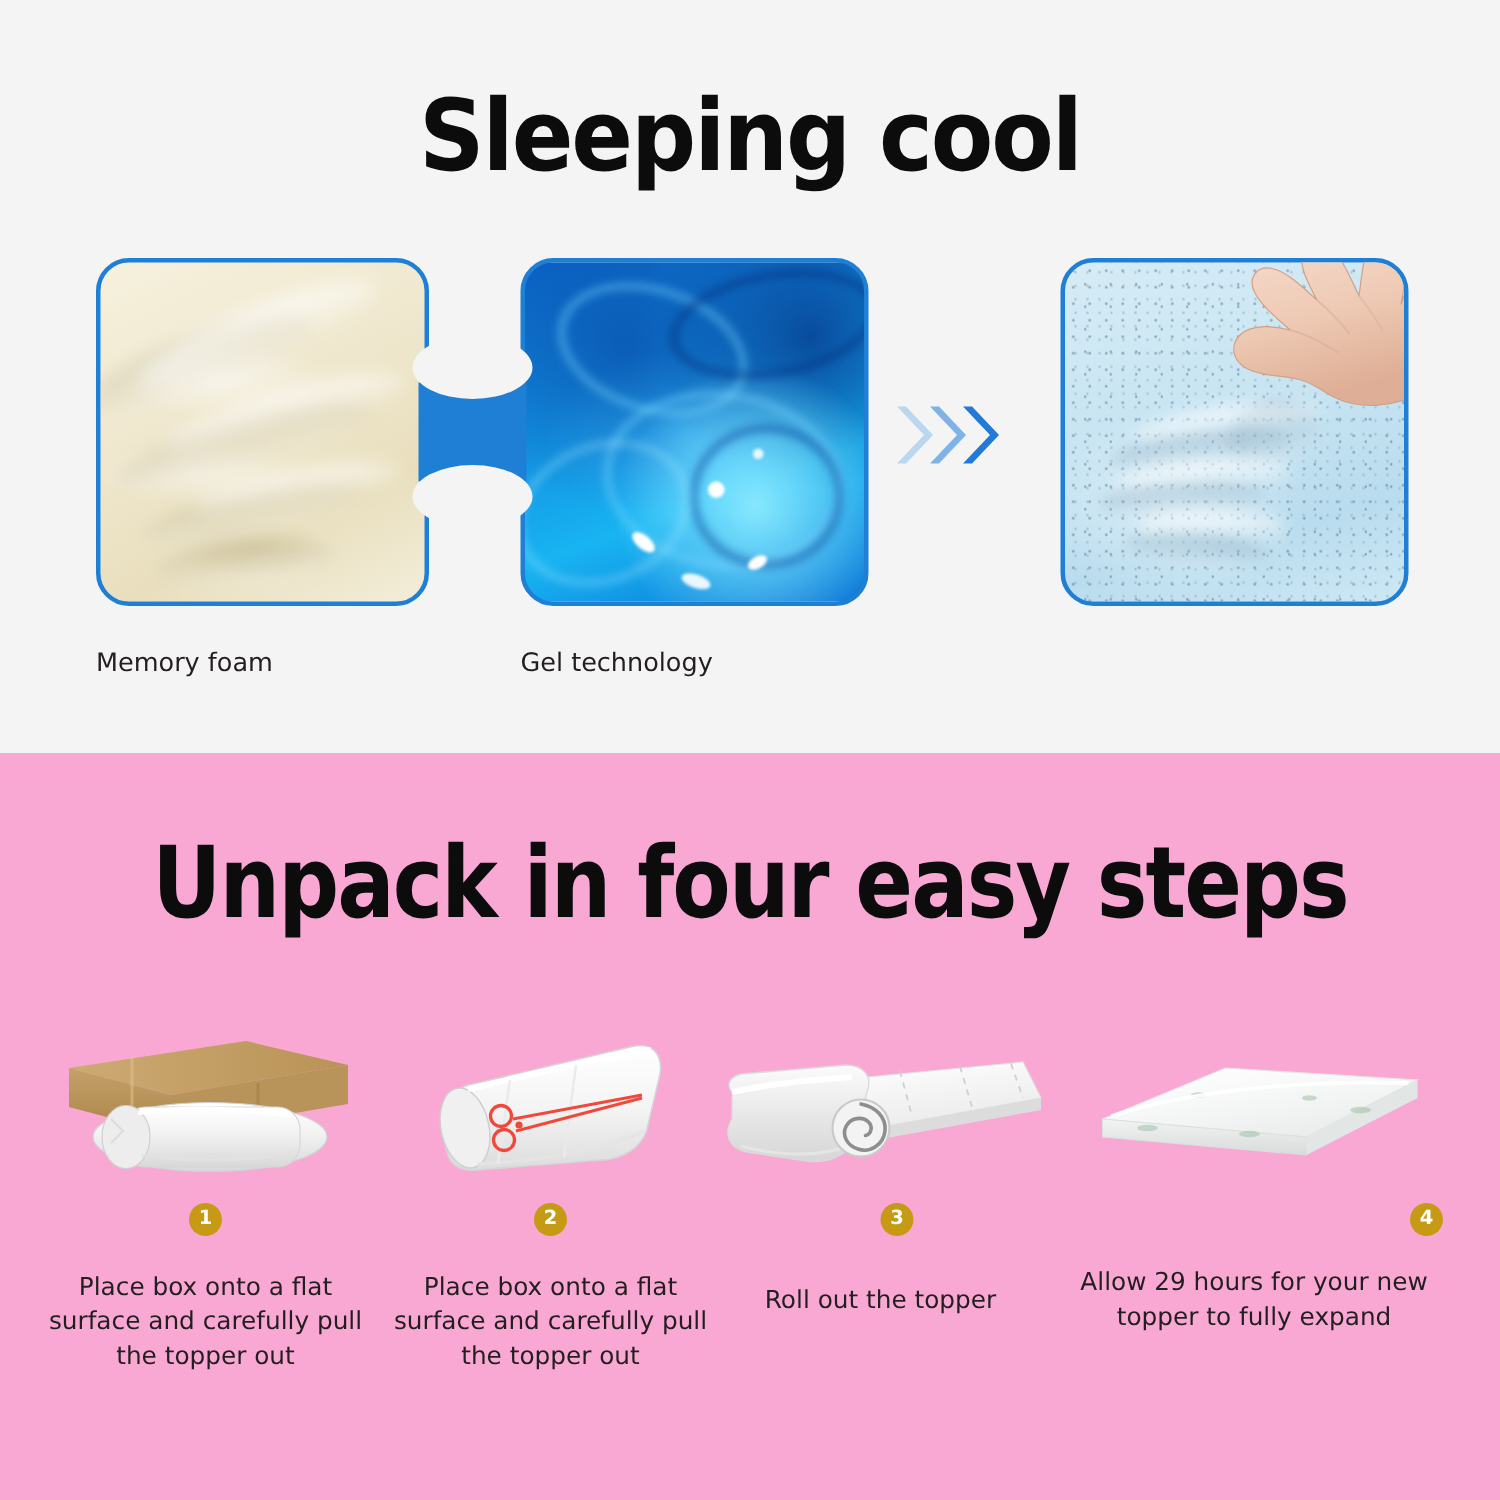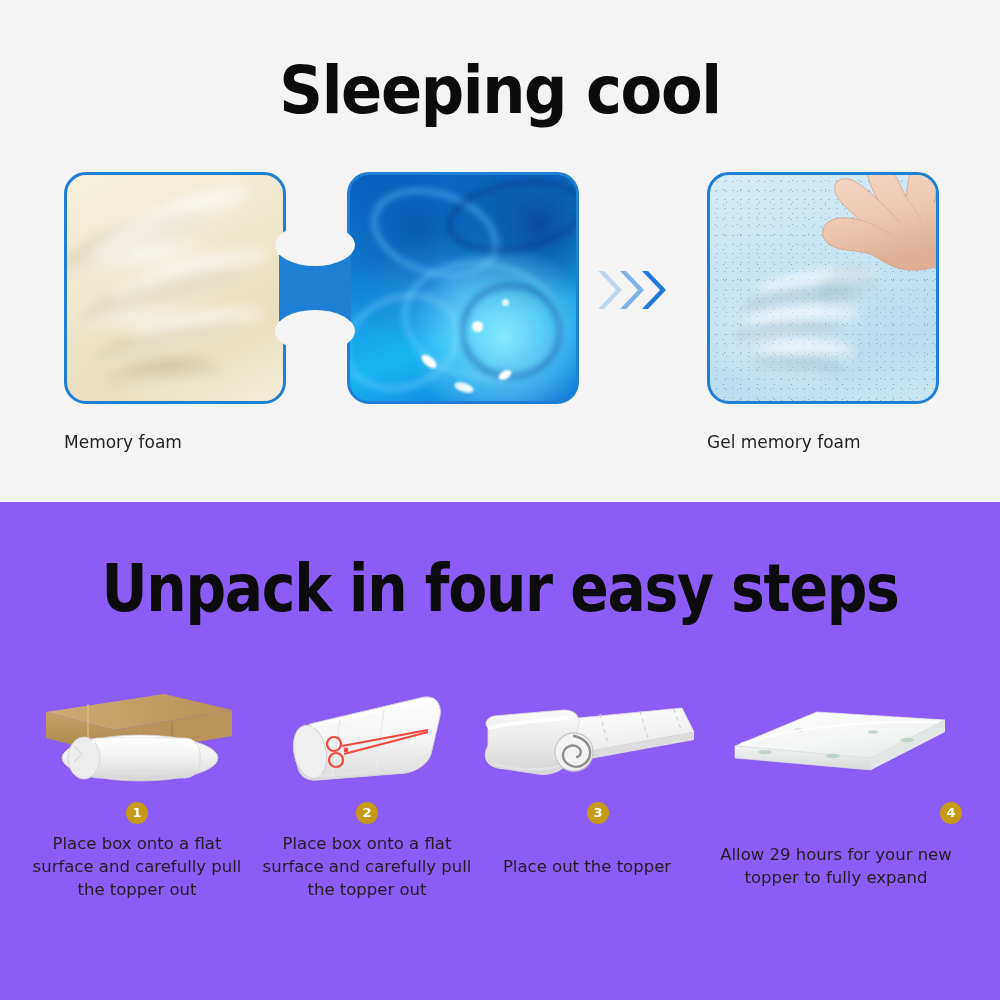--- a/index.html
+++ b/index.html
@@ -208,21 +208,21 @@
   #label-gel     { left: 347px; width: 232px; }
   #label-gelfoam { left: 707px; width: 232px; }
 
   
   .bottom-section {
     position: absolute;
     left: 0;
     top: 502px;
     width: 1000px;
     height: 498px;
-    background: #8b5cf6;
+    background: #f9a8d4;
   }
 
   .heading-unpack {
     position: absolute;
     left: 0;
     top: 48px;
     width: 1000px;
     text-align: center;
     font-family: "DejaVu Sans", sans-serif;
     font-weight: bold;
@@ -270,21 +270,21 @@
     background: #c69a14;
     color: #ffffff;
     font-family: "DejaVu Sans", sans-serif;
     font-size: 13px;
     font-weight: bold;
     line-height: 22px;
     text-align: center;
   }
   .step-caption {
     position: absolute;
-    top: 152px;
+    top: 166px;
     left: 0;
     width: 230px;
     text-align: center;
     font-family: "DejaVu Sans", sans-serif;
     font-size: 16.5px;
     line-height: 23px;
     color: #231f20;
   }
   #step-3 .step-caption { top: 175px; }
   #step-4 .step-caption { top: 163px; width: 250px; left: -10px; }
@@ -366,21 +366,21 @@
                  C126 -10 138 -6 140 4
                  C142 14 140 26 138 36
                  C142 26 146 12 150 -10 Z" fill="url(#skin)" stroke="#d3a086" stroke-width="0.8"></path>
         <path d="M64 53 C76 56 86 62 96 68" fill="none" stroke="#d9ae95" stroke-width="1.2" opacity="0.7"></path>
         <path d="M82 33 C90 40 98 48 104 56" fill="none" stroke="#d9ae95" stroke-width="1.2" opacity="0.6"></path>
         <path d="M110 30 C116 38 122 46 126 54" fill="none" stroke="#d9ae95" stroke-width="1.2" opacity="0.5"></path>
       </svg>
     </div>
 
     <div class="panel-label" id="label-foam">Memory foam</div>
-    <div class="panel-label" id="label-gelfoam">Gel memory foam</div>
+    <div class="panel-label" id="label-gel">Gel technology</div>
   </div>
 
   <div class="bottom-section">
 
     <div class="heading-unpack">Unpack in four easy steps</div>
 
     <div class="steps-row">
 
       <div class="step" id="step-1">
         <svg class="step-art" viewBox="0 0 230 112">
@@ -459,21 +459,21 @@
           <path d="M16 48 C34 44 66 40 96 38" fill="none" stroke="#ffffff" stroke-width="4"></path>
           <path d="M22 84 C44 90 70 92 94 84" fill="none" stroke="#e5e5e5" stroke-width="2"></path>
 
           <circle cx="102" cy="72" r="19" fill="#f3f3f3" stroke="#c9c9c9" stroke-width="1.4"></circle>
           <path d="M102 56 C112 58 119 65 118 74 C117 83 108 89 100 86 C93 84 89 77 92 71 C95 65 103 64 107 68 C110 71 109 76 105 77" fill="none" stroke="#8e8e8e" stroke-width="2.4" stroke-linecap="round"></path>
           <path d="M128 34 L136 64" stroke="#cfcfcf" stroke-width="1.2" stroke-dasharray="4 4" fill="none"></path>
           <path d="M168 31 L176 58" stroke="#cfcfcf" stroke-width="1.2" stroke-dasharray="4 4" fill="none"></path>
           <path d="M202 29 L210 52" stroke="#cfcfcf" stroke-width="1.2" stroke-dasharray="4 4" fill="none"></path>
         </svg>
         <div class="badge">3</div>
-        <div class="step-caption">Place out the topper</div>
+        <div class="step-caption">Roll out the topper</div>
       </div>
 
       <div class="step" id="step-4">
         <svg class="step-art" viewBox="0 0 230 112">
           <defs>
             <linearGradient id="slabTop" x1="0.1" y1="0" x2="0.8" y2="1">
               <stop offset="0%" stop-color="#ffffff"></stop>
               <stop offset="60%" stop-color="#f3f5f4"></stop>
               <stop offset="100%" stop-color="#e6eae8"></stop>
             </linearGradient>

